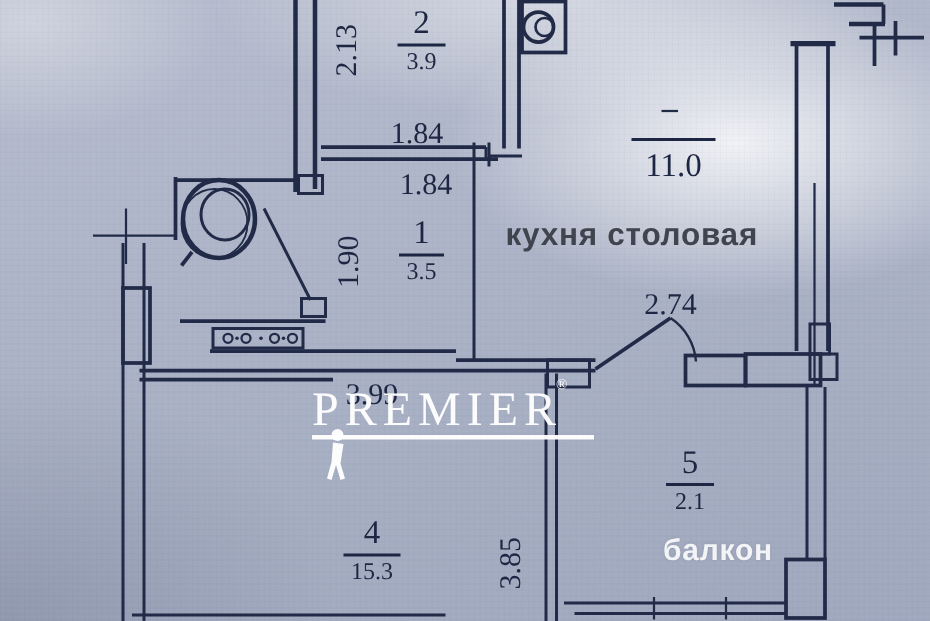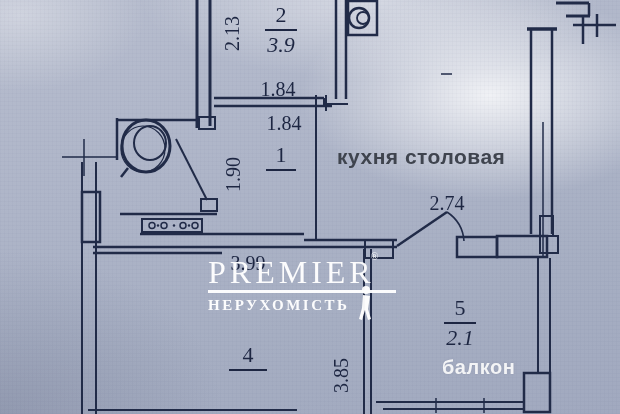--- a/index.html
+++ b/index.html
@@ -19,21 +19,21 @@
       repeating-linear-gradient(0deg, rgba(45,55,95,.045) 0 1px, transparent 1px 4px),
       repeating-linear-gradient(90deg, rgba(45,55,95,.045) 0 1px, transparent 1px 4px);
   }
   svg.plan{position:absolute;left:0;top:0;z-index:1;}
   .t{position:absolute;z-index:2;color:#1d2642;}
   .dim{font-size:20px;text-align:center;white-space:nowrap;}
   .vdim{transform:rotate(-90deg);transform-origin:center;}
   .room-label{position:absolute;z-index:2;text-align:center;color:#1d2642;line-height:1;}
   .room-label .num{display:block;font-size:22px;}
   .room-label .bar{display:block;height:2px;background:#1d2642;margin:3px auto 3px auto;}
-  .room-label .area{display:block;font-size:22px;font-style:italic;}
+  .room-label .area{display:block;font-size:16px;}
   .area-note{border-top:2px solid #1d2642;padding-top:3px;font-size:22px;text-align:center;}
   .overlay-label{position:absolute;z-index:3;font-family:"Liberation Sans","DejaVu Sans",sans-serif;font-weight:bold;white-space:nowrap;}
   .kitchen-label{color:#3f444e;font-size:21px;letter-spacing:.5px;}
   .balcony-label{color:#f3f4f6;font-size:20px;letter-spacing:.5px;text-shadow:0 0 2px rgba(120,128,150,.4);}
   .watermark{position:absolute;left:208px;top:256px;width:210px;z-index:6;color:rgba(255,255,255,.96);}
   .wm-brand{position:relative;font-size:32px;font-weight:normal;letter-spacing:4px;line-height:1;
             font-family:"Liberation Serif","DejaVu Serif",serif;white-space:nowrap;}
   .wm-reg{position:absolute;top:-4px;margin-left:-4px;font-size:10px;letter-spacing:0;}
   .wm-line{width:188px;height:2.5px;background:rgba(255,255,255,.96);margin-top:2px;}
   .wm-sub{display:flex;align-items:flex-start;margin-top:4px;}
@@ -151,50 +151,52 @@
 
   <div class="room-label" style="left:259px;top:4px;width:44px;">
     <span class="num">2</span>
     <span class="bar" style="width:32px;"></span>
     <span class="area">3.9</span>
   </div>
 
   <div class="room-label" style="left:257px;top:144px;width:48px;">
     <span class="num">1</span>
     <span class="bar" style="width:30px;"></span>
+    <span class="area">3.5</span>
   </div>
 
   <div class="room-label" style="left:222px;top:344px;width:52px;">
     <span class="num">4</span>
     <span class="bar" style="width:38px;"></span>
+    <span class="area">15.3</span>
   </div>
 
   <div class="room-label" style="left:435px;top:297px;width:50px;">
     <span class="num">5</span>
     <span class="bar" style="width:32px;"></span>
     <span class="area">2.1</span>
   </div>
 
+  <div class="t area-note" style="left:421px;top:92px;width:56px;">11.0</div>
 
   <div class="t dim vdim" style="left:202px;top:22px;width:60px;">2.13</div>
   <div class="t dim" style="left:252px;top:78px;width:52px;">1.84</div>
   <div class="t dim" style="left:258px;top:112px;width:52px;">1.84</div>
   <div class="t dim vdim" style="left:203px;top:163px;width:60px;">1.90</div>
   <div class="t dim" style="left:421px;top:192px;width:52px;">2.74</div>
   <div class="t dim" style="left:222px;top:252px;width:52px;text-align:center;">3.99</div>
   <div class="t dim vdim" style="left:311px;top:364px;width:60px;">3.85</div>
 
   <div class="overlay-label kitchen-label" style="left:337px;top:145px;">кухня столовая</div>
   <div class="overlay-label balcony-label" style="left:442px;top:356px;">балкон</div>
 
   <div class="watermark">
     <div class="wm-brand"><span>PREMIER</span><span class="wm-reg">®</span>
     </div>
     <div class="wm-line"></div>
     <div class="wm-sub">
-      <span>НЕРУХОМІСТЬ</span>
       <svg class="wm-fig" width="24" height="36" viewBox="0 0 24 36" fill="rgba(255,255,255,.96)">
         <circle cx="13" cy="5" r="4"></circle>
         <path d="M10 10 L17 11 L15 24 L18 34 L15 35 L12 25 L9 35 L6 34 L9 23 Z"></path>
       </svg>
     </div>
   </div>
 </div>
 
 </body></html>

